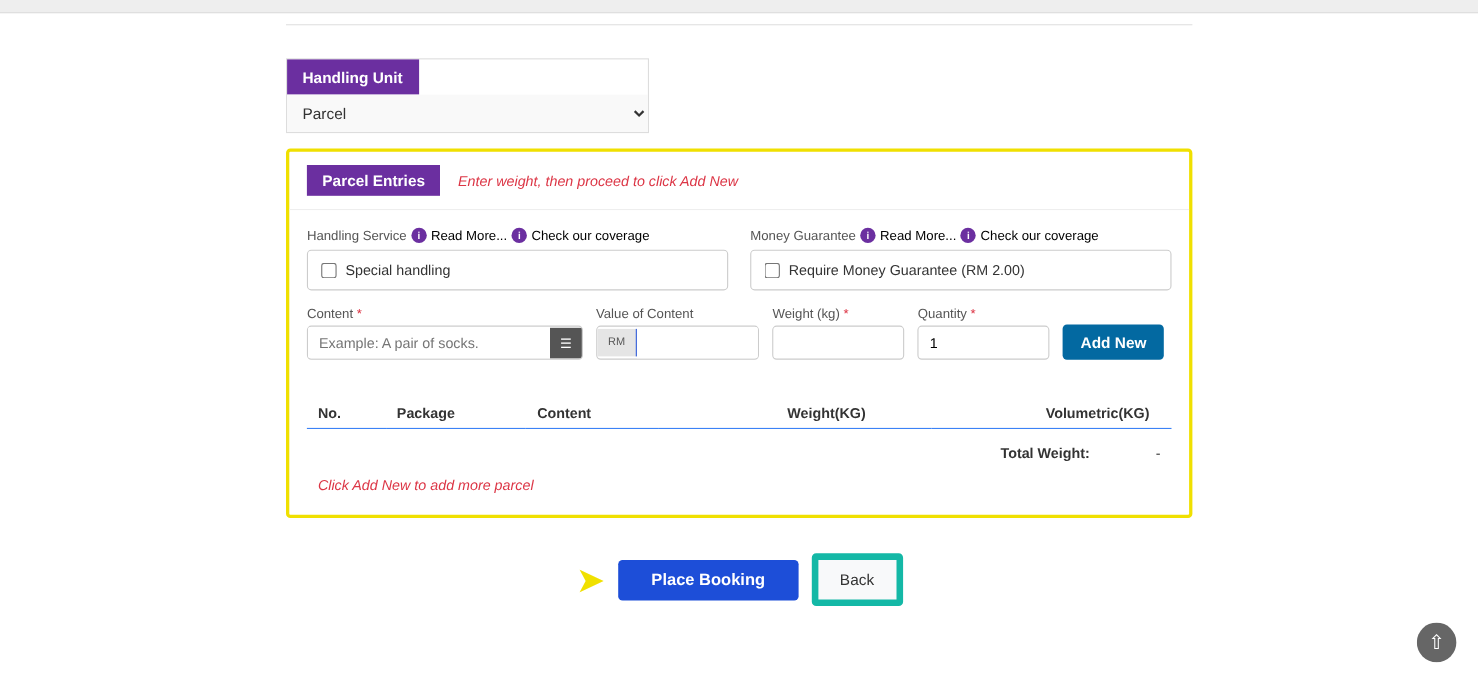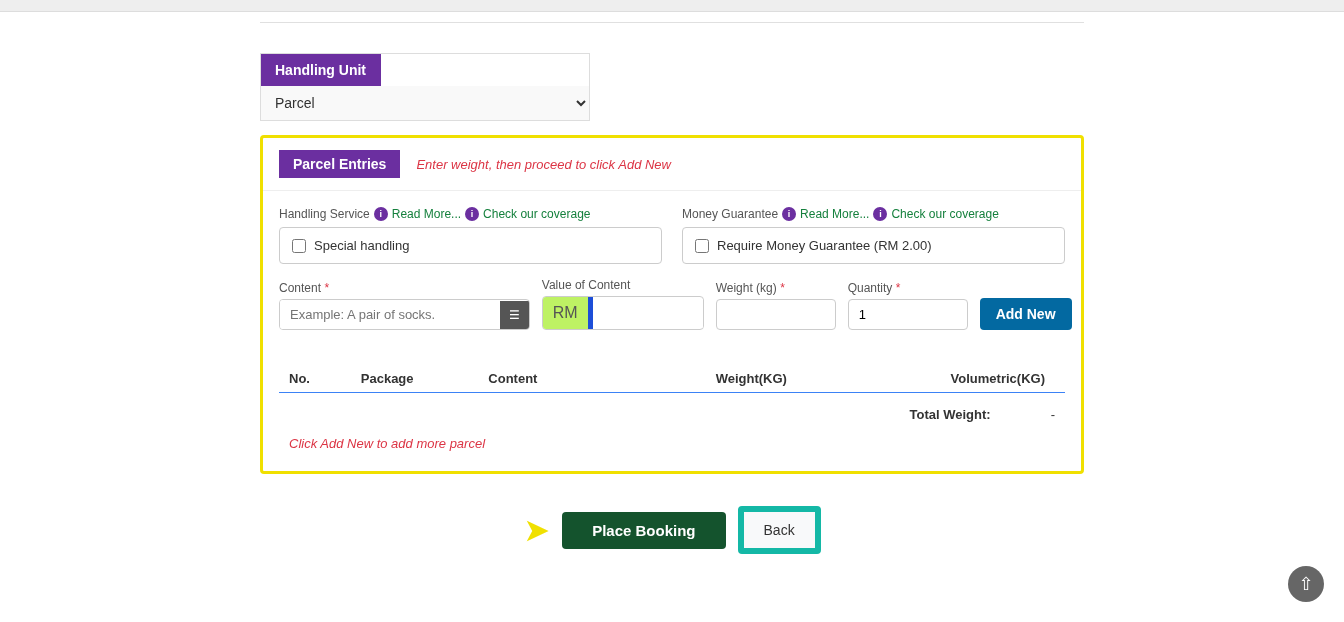--- a/index.html
+++ b/index.html
@@ -135,21 +135,21 @@
       height: 14px;
       background: #6b2fa0;
       color: #fff;
       border-radius: 50%;
       font-size: 9px;
       font-weight: bold;
       cursor: pointer;
     }
 
     .link-text {
-      color: #15803d;
+      color: #000000;
       text-decoration: none;
       font-size: 12px;
       cursor: pointer;
     }
 
     .checkbox-field {
       border: 1px solid #ccc;
       border-radius: 4px;
       padding: 10px 12px;
       display: flex;
@@ -216,25 +216,25 @@
 
     .value-input-wrapper {
       display: flex;
       align-items: center;
       border: 1px solid #ccc;
       border-radius: 4px;
       overflow: hidden;
     }
 
     .value-prefix {
-      background: #bef264;
+      background: #e5e5e5;
       padding: 7px 10px;
-      font-size: 16px;
+      font-size: 10px;
       color: #555;
-      border-right: 5px solid #1d4ed8;
+      border-right: 1px solid #1d4ed8;
     }
 
     .value-input {
       border: none;
       outline: none;
       padding: 7px 10px;
       font-size: 13px;
       width: 110px;
     }
 
@@ -310,21 +310,21 @@
       padding: 18px 0 20px 0;
     }
 
     .arrow-icon {
       color: #f0e000;
       font-size: 32px;
       line-height: 1;
     }
 
     .place-booking-btn {
-      background: #14532d;
+      background: #1d4ed8;
       color: #fff;
       border: none;
       border-radius: 4px;
       padding: 10px 30px;
       font-size: 15px;
       font-weight: bold;
       cursor: pointer;
     }
 
     .back-btn {

